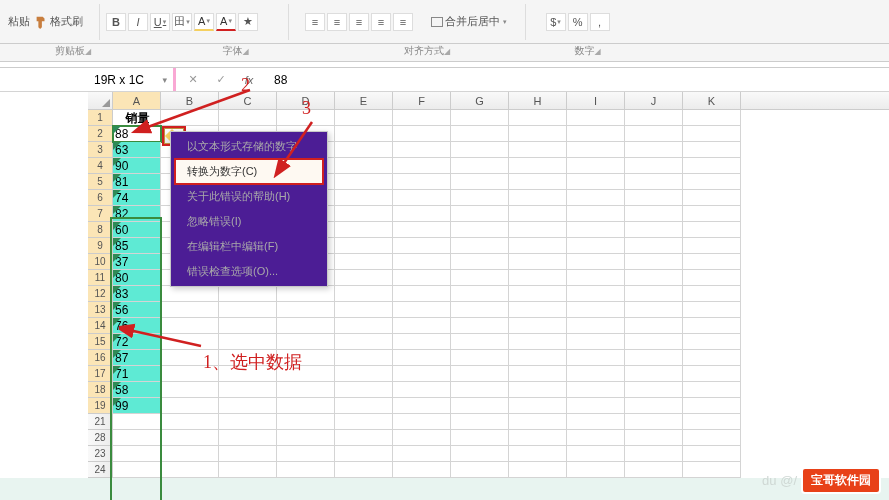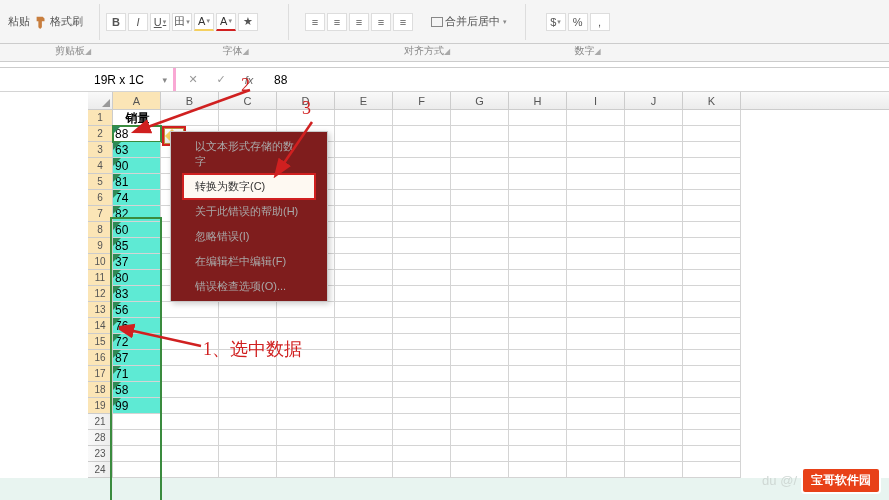--- a/index.html
+++ b/index.html
@@ -60,27 +60,27 @@
 .cell.active { background: #fff; outline: 2px solid #3a8b3e; outline-offset: -1px; }
 .tri-mark { position: relative; }
 .tri-mark::before { content: ''; position: absolute; left: 0; top: 0; border: 4px solid transparent; border-left-color: #2e8b57; border-top-color: #2e8b57; }
 
 .error-tag { position: absolute; left: 76px; top: 18px; width: 20px; height: 16px; background: linear-gradient(#fff,#e8e8e8); border: 1px solid #c09040; display: flex; align-items: center; justify-content: center; font-size: 9px; z-index: 5; }
 .error-tag.highlight { outline: 2px solid #d02020; }
 .diamond { width: 10px; height: 10px; background: #f5d060; transform: rotate(45deg); display: flex; align-items: center; justify-content: center; }
 .diamond span { transform: rotate(-45deg); font-size: 8px; font-weight: bold; color: #333; }
 .tag-dd { font-size: 7px; color: #555; margin-left: 1px; }
 
-.context-menu { position: absolute; left: 170px; top: 131px; width: 158px; background: #7f1d1d; border: 1px solid #c8c8c8; box-shadow: 2px 2px 6px rgba(0,0,0,0.2); font-size: 11px; z-index: 10; padding: 2px 12px; }
+.context-menu { position: absolute; left: 170px; top: 131px; width: 158px; background: #4c1d95; border: 1px solid #c8c8c8; box-shadow: 2px 2px 6px rgba(0,0,0,0.2); font-size: 11px; z-index: 10; padding: 2px 4px; }
 .menu-item { padding: 5px 12px; color: #333; }
 .menu-item.disabled { color: #aaa; }
 .menu-item.highlighted { outline: 2px solid #d02020; outline-offset: -1px; background: #fef9f2; }
 
 .annotation { position: absolute; color: #d02020; font-size: 18px; font-family: "SimSun", serif; z-index: 15; pointer-events: none; }
-.anno1 { left: 203px; top: 337px; }
+.anno1 { left: 203px; top: 350px; }
 .anno2 { left: 241px; top: 75px; }
 .anno3 { left: 302px; top: 98px; }
 
 .arrow { position: absolute; z-index: 14; pointer-events: none; }
 
 .watermark { position: absolute; right: 8px; bottom: 6px; display: flex; align-items: center; gap: 4px; font-size: 12px; z-index: 20; }
 .wm-faint { color: #cfd8d4; font-size: 13px; }
 .wm-badge { background: #e84118; color: #fff; padding: 3px 8px; border-radius: 4px; font-weight: bold; border: 2px solid #fff; }
 
 .sel-outline { position: absolute; left: 110px; top: 125px; width: 52px; height: 308px; border: 2px solid #3a8b3e; pointer-events: none; z-index: 3; }

